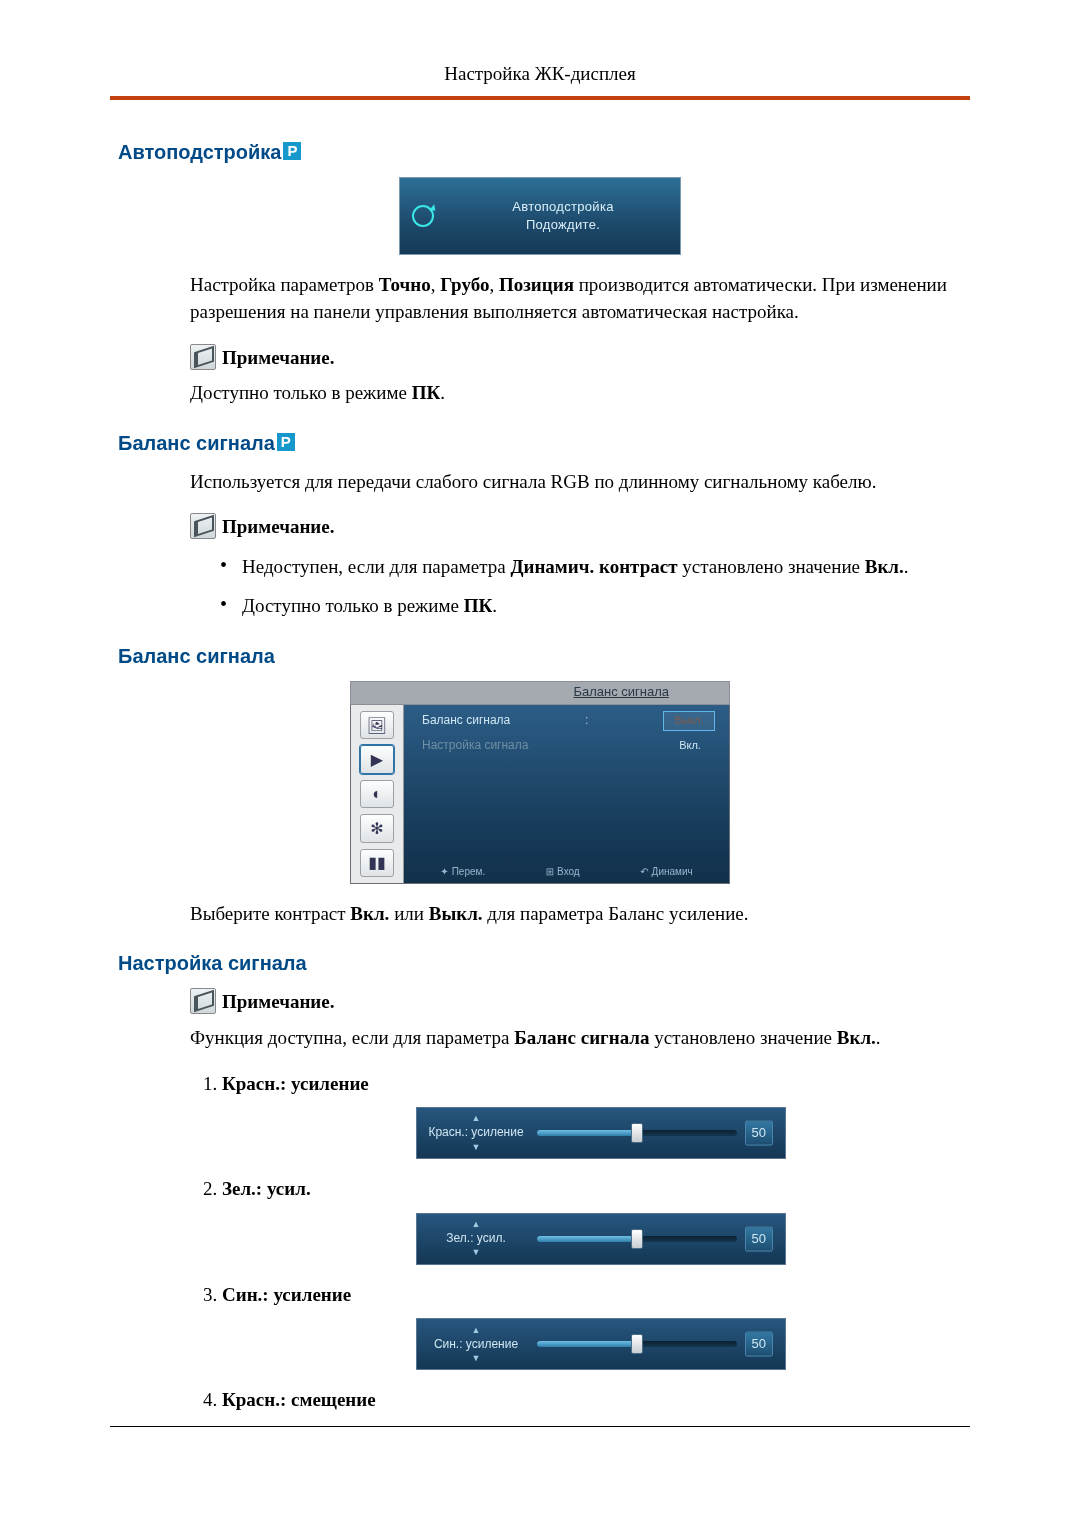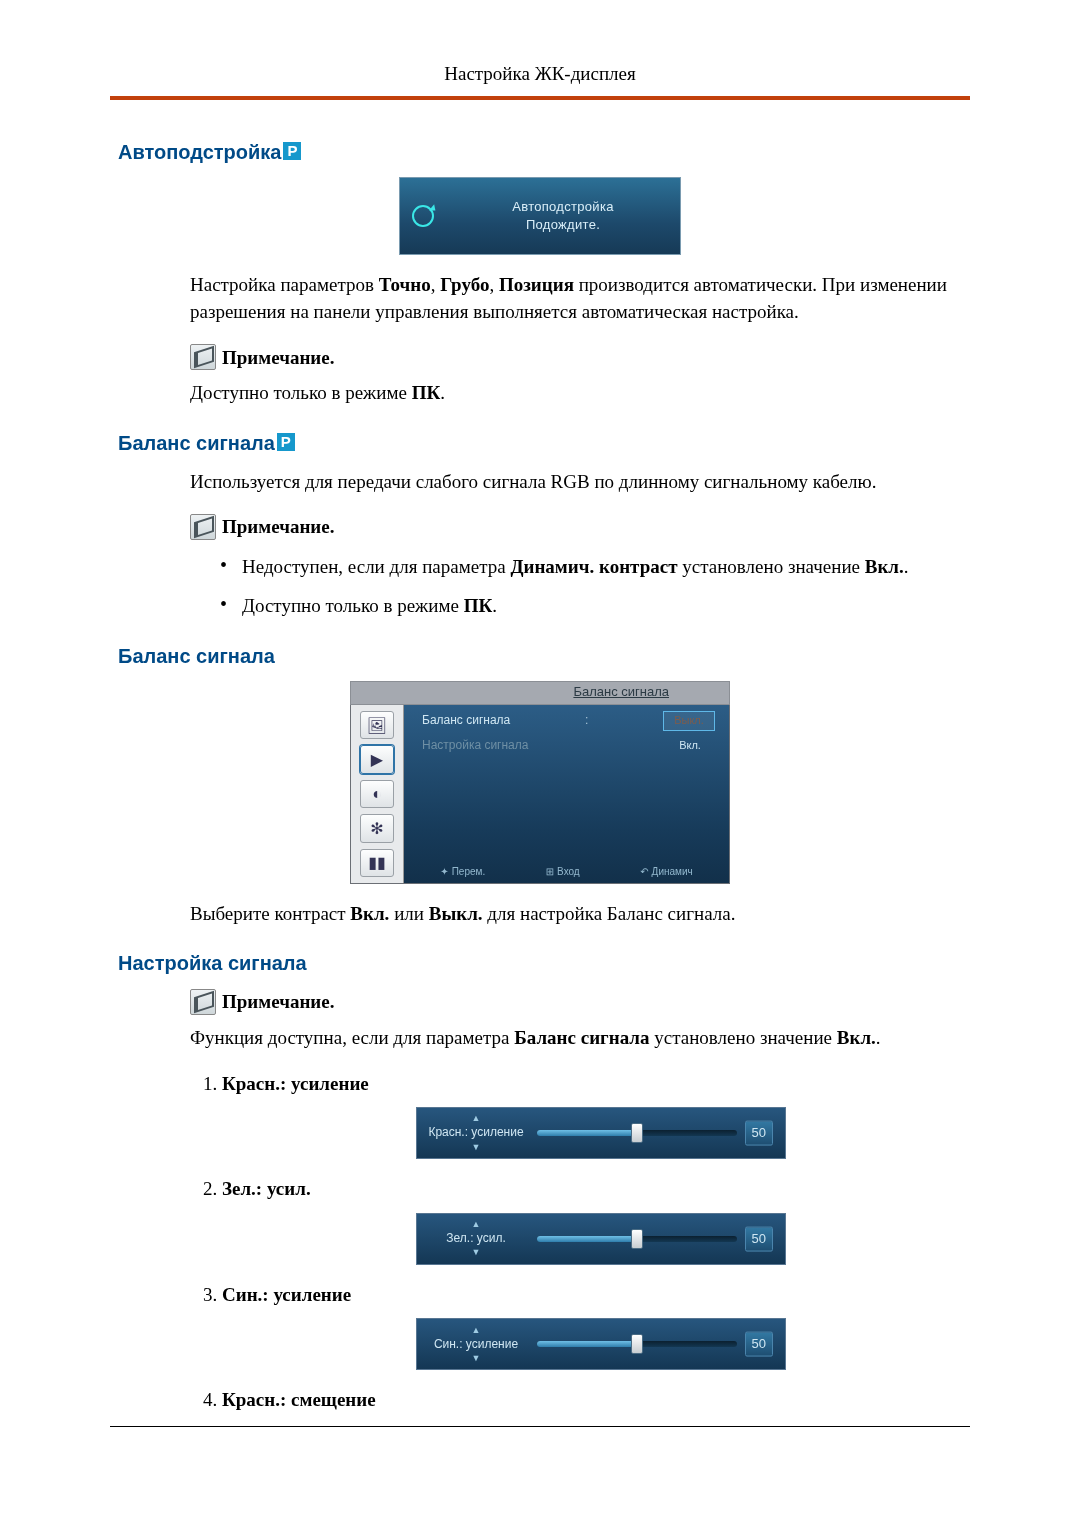--- a/index.html
+++ b/index.html
@@ -51,21 +51,21 @@
     height: 18px;
     background: #1698cc;
     color: #fff;
     font: bold 15px/18px Arial, sans-serif;
     text-align: center;
     vertical-align: 3px;
     margin-left: 2px;
   }
   .note-row {
     display: flex;
-    align-items: center;
+    align-items: flex-start;
     gap: 6px;
     margin: 6px 0 8px 0;
   }
   .note-icon {
     width: 24px;
     height: 24px;
     border: 1px solid #888;
     background: linear-gradient(#eef2f4, #cfd7da);
     position: relative;
     border-radius: 2px;
@@ -416,21 +416,21 @@
             <span>↶</span>
             <span>Динамич</span>
           </span>
         </div>
       </div>
     </div>
   </div>
 
   <div class="content-indent">
     <p class="para">
-      <span>Выберите контраст </span><span class="bold">Вкл.</span><span> или </span><span class="bold">Выкл.</span><span> для настройка Баланс сигнала.</span>
+      <span>Выберите контраст </span><span class="bold">Вкл.</span><span> или </span><span class="bold">Выкл.</span><span> для параметра Баланс усиление.</span>
     </p>
   </div>
 
   <h3 class="section-head">Настройка сигнала</h3>
 
   <div class="content-indent">
     <div class="note-row">
       <span class="note-icon"></span>
       <span class="note-text">Примечание.</span>
     </div>

